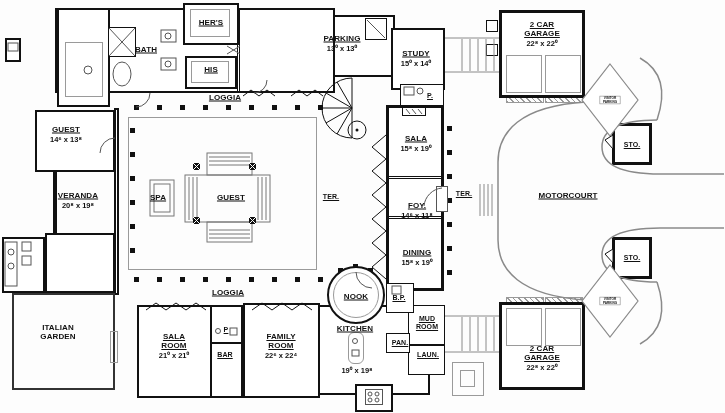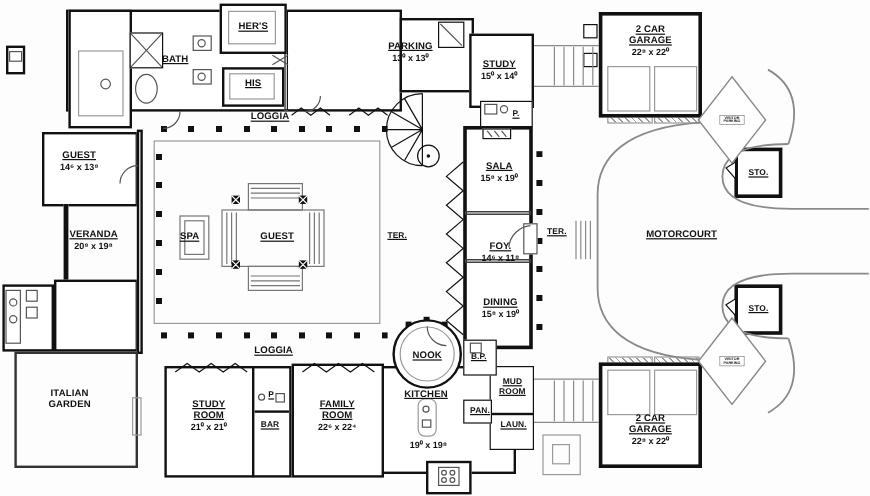--- a/index.html
+++ b/index.html
@@ -303,21 +303,21 @@
       <span class="nm">PAN.</span>
     </div>
   <div class="l sm" style="left:428px;top:355px">
       <span class="nm">LAUN.</span>
     </div>
   <div class="l" style="left:281px;top:346px;width:50px">
     <span class="nm">FAMILY ROOM</span>
     <span class="dm">22⁶ x 22⁴</span>
   </div>
   <div class="l" style="left:174px;top:346px;width:44px">
-    <span class="nm">STUDY ROOM</span>
+    <span class="nm">SALA ROOM</span>
     <span class="dm">21⁰ x 21⁰</span>
   </div>
   <div class="l sm" style="left:225px;top:355px">
       <span class="nm">BAR</span>
     </div>
   <div class="l sm" style="left:226px;top:330px">
       <span class="nm">P</span>
     </div>
 
 </div>

